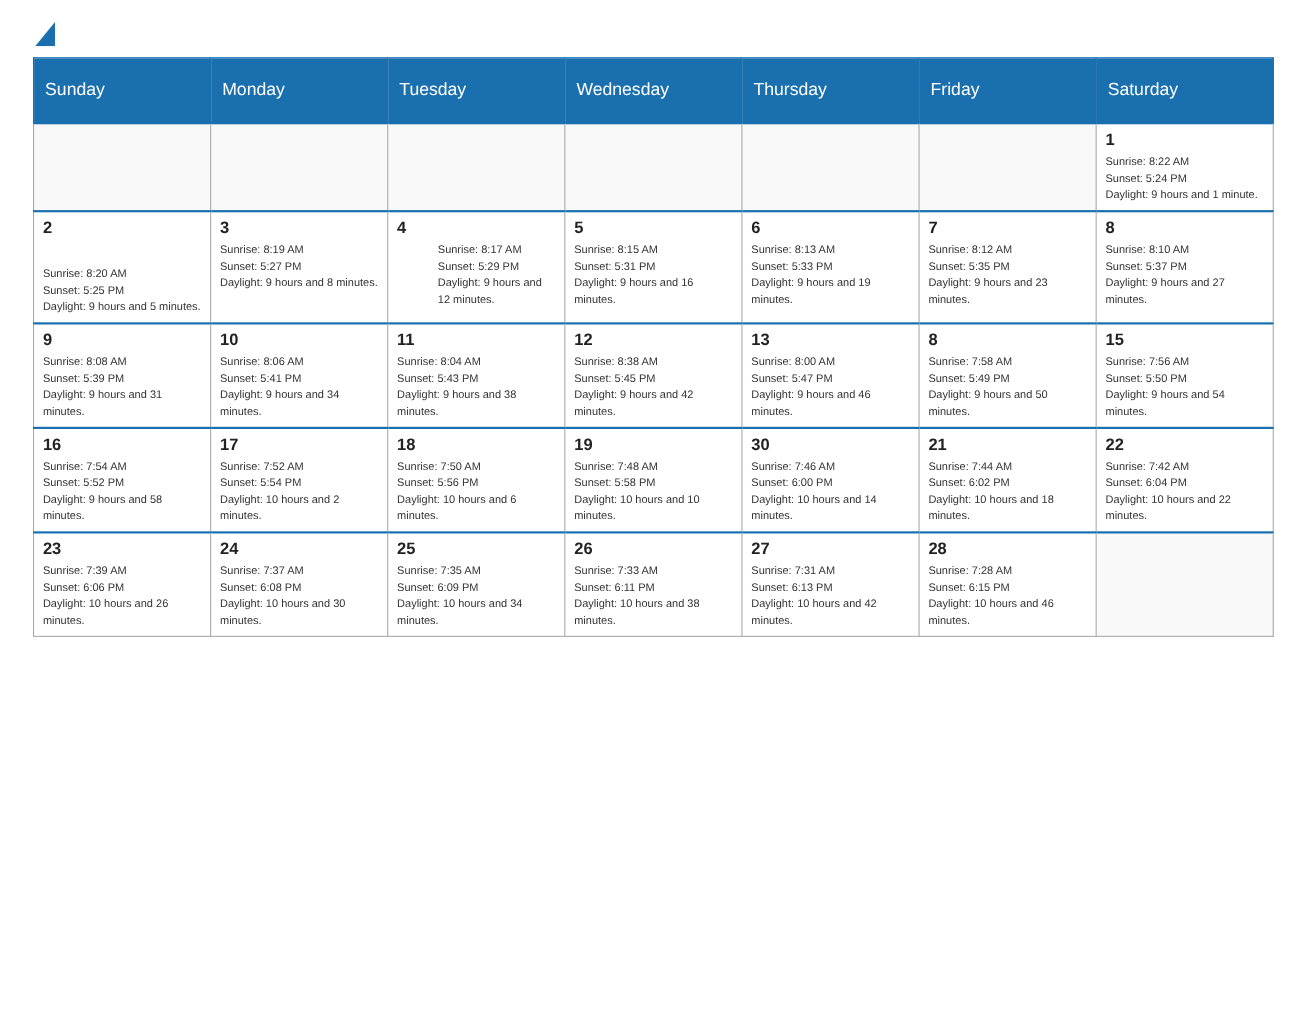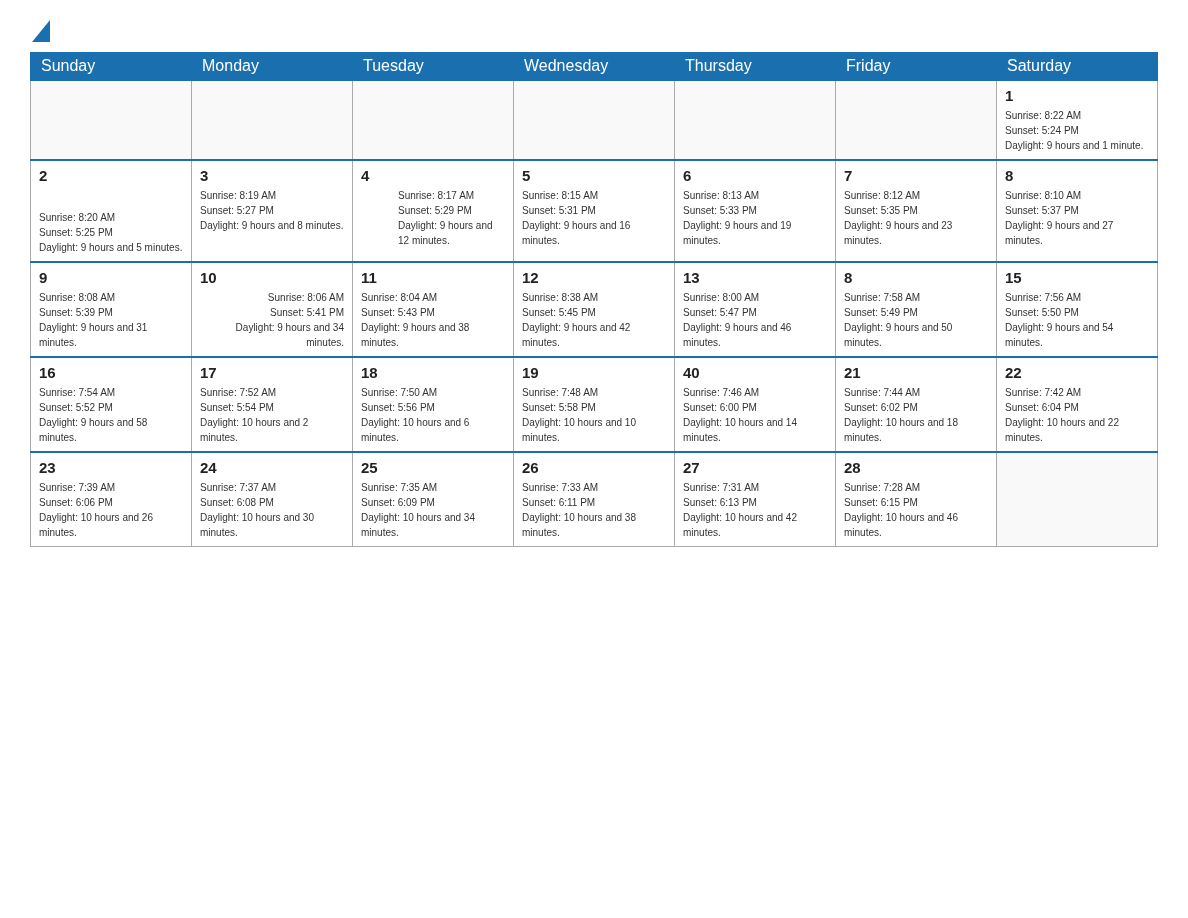--- a/index.html
+++ b/index.html
@@ -50,21 +50,21 @@
     .calendar {
       width: 100%;
       border-collapse: collapse;
       margin-top: 10px;
     }
     .calendar th {
       background-color: #1a6faf;
       color: #fff;
       font-size: 16px;
       font-weight: normal;
-      padding: 4px 10px;
+      padding: 20px 10px;
       text-align: left;
       border: 1px solid #1a6faf;
     }
     .calendar td {
       vertical-align: top;
       border: 1px solid #aaa;
       border-top: 2px solid #1a6faf;
       padding: 6px 8px;
       width: calc(100% / 7);
       min-height: 110px;
@@ -188,21 +188,21 @@
       </tr>
       <tr>
         <td>
           <span class="day-number">9</span>
           <div class="day-info" style="white-space: pre-line;">Sunrise: 8:08 AM
 Sunset: 5:39 PM
 Daylight: 9 hours and 31 minutes.</div>
         </td>
         <td>
           <span class="day-number">10</span>
-          <div class="day-info" style="white-space: pre-line; text-align: right;">Sunrise: 8:06 AM
+          <div class="day-info" style="white-space: pre-line;">Sunrise: 8:06 AM
 Sunset: 5:41 PM
 Daylight: 9 hours and 34 minutes.</div>
         </td>
         <td>
           <span class="day-number">11</span>
           <div class="day-info" style="white-space: pre-line;">Sunrise: 8:04 AM
 Sunset: 5:43 PM
 Daylight: 9 hours and 38 minutes.</div>
         </td>
         <td>
@@ -249,21 +249,21 @@
 Sunset: 5:56 PM
 Daylight: 10 hours and 6 minutes.</div>
         </td>
         <td>
           <span class="day-number">19</span>
           <div class="day-info" style="white-space: pre-line;">Sunrise: 7:48 AM
 Sunset: 5:58 PM
 Daylight: 10 hours and 10 minutes.</div>
         </td>
         <td>
-          <span class="day-number">40</span>
+          <span class="day-number">30</span>
           <div class="day-info" style="white-space: pre-line;">Sunrise: 7:46 AM
 Sunset: 6:00 PM
 Daylight: 10 hours and 14 minutes.</div>
         </td>
         <td>
           <span class="day-number">21</span>
           <div class="day-info" style="white-space: pre-line;">Sunrise: 7:44 AM
 Sunset: 6:02 PM
 Daylight: 10 hours and 18 minutes.</div>
         </td>

